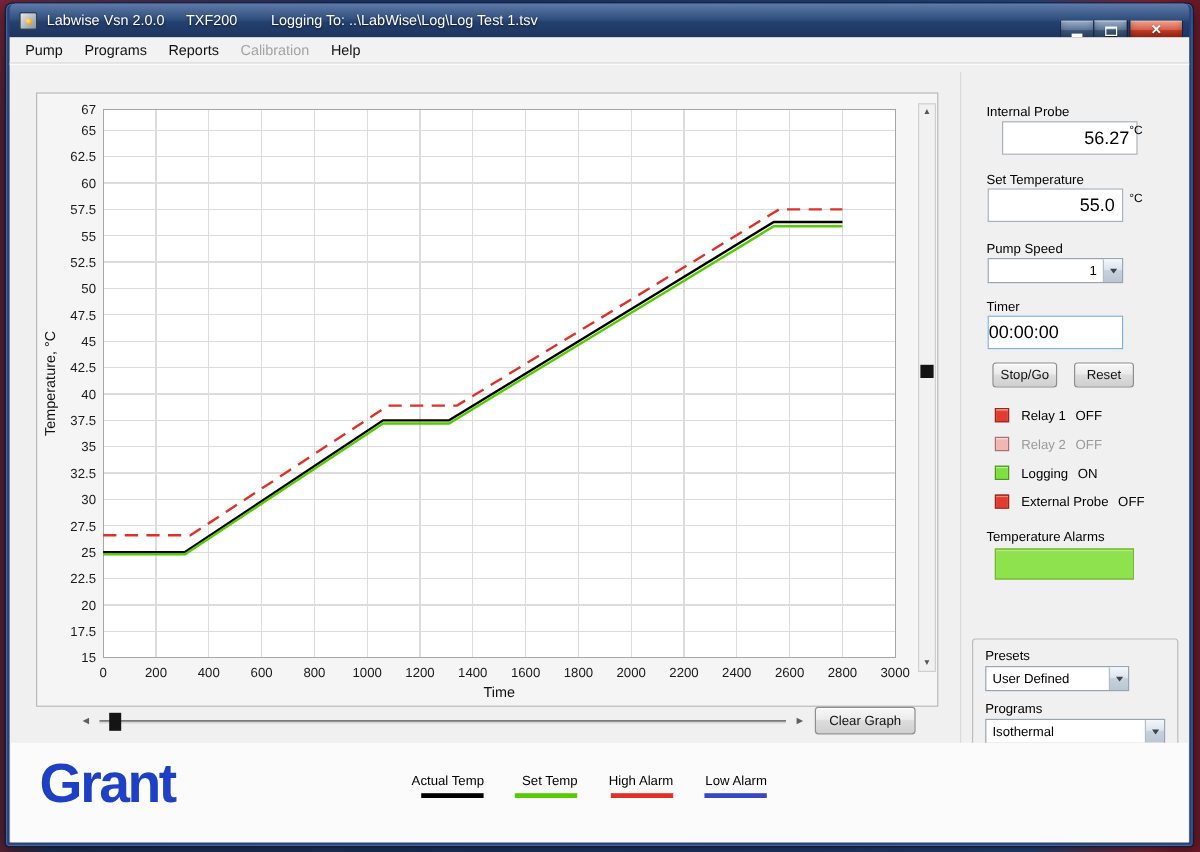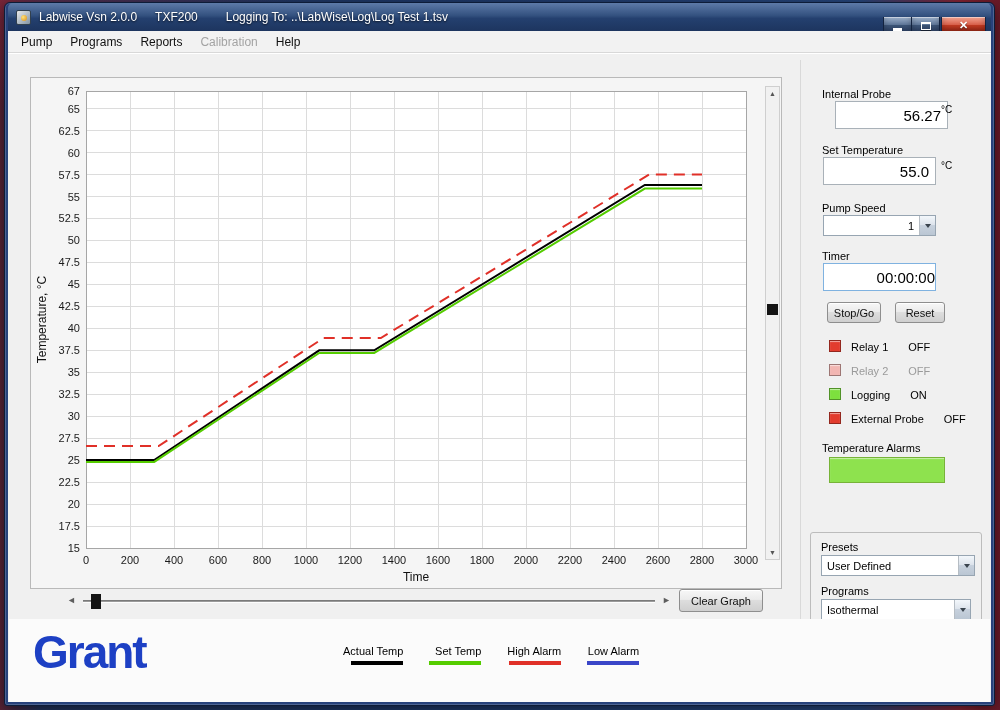--- a/index.html
+++ b/index.html
@@ -70,35 +70,35 @@
     border:1px solid #8e8e8e;border-radius:3px;cursor:default;
     background:linear-gradient(180deg,#f7f7f7 0%,#ebebeb 45%,#dddddd 50%,#cfcfcf 100%);
     box-shadow:inset 0 1px 0 #fff;}
   .clear-graph{position:absolute;left:671px;top:535px;width:84px;height:23px}
   .vdivider{position:absolute;left:792px;top:6px;bottom:6px;width:1px;background:#d9d9d9}
   
   .rp{position:absolute;left:802px;top:30px;width:181px;height:618px;font-size:11px;color:#000}
   .rp .lbl{position:absolute;white-space:nowrap}
   .vbox{position:absolute;width:113px;height:28px;background:#fff;border:1px solid #a9b1b8;
     font-size:15px;display:flex;align-items:center;justify-content:flex-end;padding-right:6px;color:#000}
-  .vbox.center{justify-content:flex-end;padding-right:0}
+  .vbox.center{justify-content:flex-start;padding-right:0}
   .vbox.blue{border-color:#7fb2e0}
   .unit{position:absolute;font-size:10px;color:#000}
   .combo{position:absolute;height:21px;background:#fff;border:1px solid #97a5b2;display:flex;align-items:center;overflow:hidden}
   .combo .val{flex:1;padding:0 5px;font-size:11px;white-space:nowrap}
   .combo .val.right{text-align:right}
   .combo .cbtn{width:16px;height:100%;border-left:1px solid #b6bdc4;flex:0 0 16px;
     background:linear-gradient(180deg,#f3f7fb 0%,#dde4ec 45%,#c7d1dd 50%,#bac6d3 100%);
     display:flex;align-items:center;justify-content:center;cursor:default}
   .combo .arrow{width:0;height:0;border-left:3px solid transparent;border-right:3px solid transparent;border-top:4px solid #3a444e}
   .pbtn{position:absolute;height:21px}
   .led{position:absolute;width:12px;height:12px;border:1px solid rgba(0,0,0,.35);
     box-shadow:inset 0 1px 1px rgba(255,255,255,.55)}
   .ind-label{position:absolute;white-space:nowrap}
-  .ind-state{margin-left:20px}
+  .ind-state{margin-left:8px}
   .dim{color:#9a9a9a}
   .alarm-box{position:absolute;width:116px;height:26px;border:1px solid #77b338;
     box-shadow:inset 0 1px 1px rgba(255,255,255,.5)}
   .groupbox{position:absolute;left:0;top:448px;width:172px;height:104px;border:1px solid #bcbcbc;border-radius:3px}
   .groupbox .lbl{position:absolute}
   
   .bottom-strip{position:absolute;left:1px;right:1px;bottom:0;height:83px;background:#fbfbfb}
   .logo{position:absolute;left:24px;top:6px;font-size:46px;font-weight:bold;color:#1d40c4;letter-spacing:-2px}
   .legend{position:absolute;left:334px;top:26px;display:flex;gap:26px}
   .legend-item{display:flex;flex-direction:column;align-items:flex-end}
@@ -283,21 +283,21 @@
         <span class="ind-label" style="left:41px;top:305px"><span>Logging</span><span class="ind-state">ON</span></span>
 
         <span class="led" style="left: 19px; top: 328px; background-color: rgb(226, 60, 46);"></span>
         <span class="ind-label" style="left:41px;top:329px"><span>External Probe</span><span class="ind-state">OFF</span></span>
 
         <div class="lbl" style="left:12px;top:358px">Temperature Alarms</div>
         <div class="alarm-box" style="left: 19px; top: 373px; background-color: rgb(142, 226, 78);"></div>
 
         <div class="groupbox">
           <div class="lbl" style="left:10px;top:8px">Presets</div>
-          <div class="combo" style="left:10px;top:22px;width:154px">
+          <div class="combo" style="left:10px;top:22px;width:120px">
             <span class="val">User Defined</span>
             <span class="cbtn">
                 <span class="arrow"></span>
               </span>
           </div>
           <div class="lbl" style="left:10px;top:52px">Programs</div>
           <div class="combo" style="left:10px;top:66px;width:150px">
             <span class="val">Isothermal</span>
             <span class="cbtn">
                 <span class="arrow"></span>

